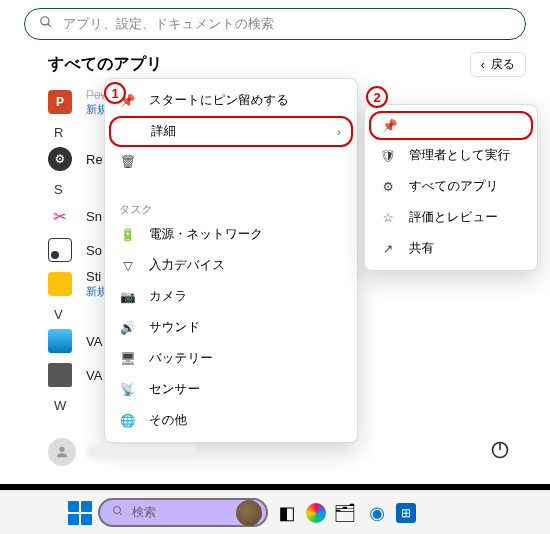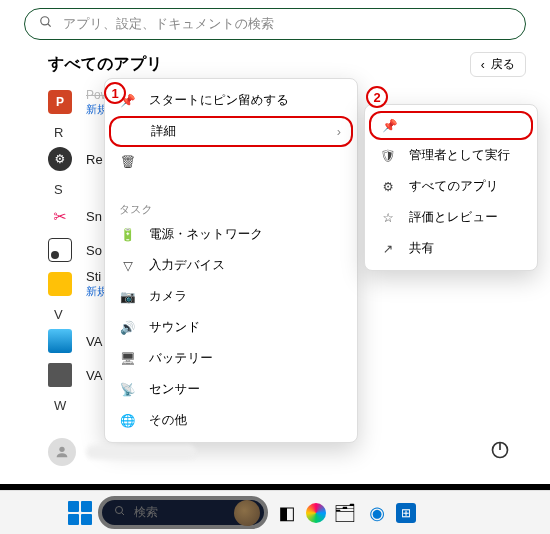--- a/index.html
+++ b/index.html
@@ -18,21 +18,21 @@
 .letter { font-size: 13px; color: #333; padding: 6px 0 2px 6px; }
 .truncated { color: #bbb; text-decoration: line-through; font-size: 12px; }
 .user-row { position: absolute; bottom: 58px; left: 0; right: 0; display: flex; align-items: center; justify-content: space-between; padding: 10px 40px 10px 48px; }
 .avatar { width: 28px; height: 28px; border-radius: 50%; background: #ddd; display: flex; align-items: center; justify-content: center; color: #888; }
 .user-name { background: #eee; border-radius: 8px; height: 14px; width: 110px; filter: blur(2px); }
 .power-btn { color: #333; }
 .black-bar { position: absolute; bottom: 44px; left: 0; right: 0; height: 6px; background: #000; }
 .taskbar { position: absolute; bottom: 0; left: 0; right: 0; height: 44px; background: #f4f4f4; display: flex; align-items: center; gap: 6px; padding: 0 0 0 68px; border-top: 1px solid #e0e0e0; }
 .tb-start { width: 24px; height: 24px; display: grid; grid-template: 1fr 1fr / 1fr 1fr; gap: 2px; }
 .tb-start div { background: #0078d4; border-radius: 1px; }
-.tb-search { display: flex; align-items: center; gap: 8px; background: #0f172a; border: 4px solid #737373; border-radius: 18px; padding: 4px 12px; width: 170px; font-size: 12px; color: #666; position: relative; }
+.tb-search { display: flex; align-items: center; gap: 8px; background: #c4b5fd; border: 2px solid #737373; border-radius: 18px; padding: 4px 12px; width: 170px; font-size: 12px; color: #666; position: relative; }
 .tb-wombat { position: absolute; right: 4px; width: 26px; height: 26px; border-radius: 50%; background: radial-gradient(circle at 40% 40%, #8b6f47, #5a4530); }
 .tb-icon { width: 26px; height: 26px; display: flex; align-items: center; justify-content: center; font-size: 18px; }
 
 
 .ctx-menu { position: absolute; background: #fff; border: 1px solid #ddd; border-radius: 8px; box-shadow: 0 8px 24px rgba(0,0,0,0.18); padding: 6px 0; }
 .ctx-1 { left: 104px; top: 78px; width: 254px; }
 .ctx-2 { left: 364px; top: 104px; width: 174px; }
 .ctx-item { display: flex; align-items: center; gap: 12px; padding: 7px 14px; font-size: 12.5px; cursor: default; }
 .ctx-item.highlight { border: 2px solid #d00; margin: 0 4px; border-radius: 12px; padding: 5px 10px; }
 .ctx-icon { width: 18px; text-align: center; color: #444; }

